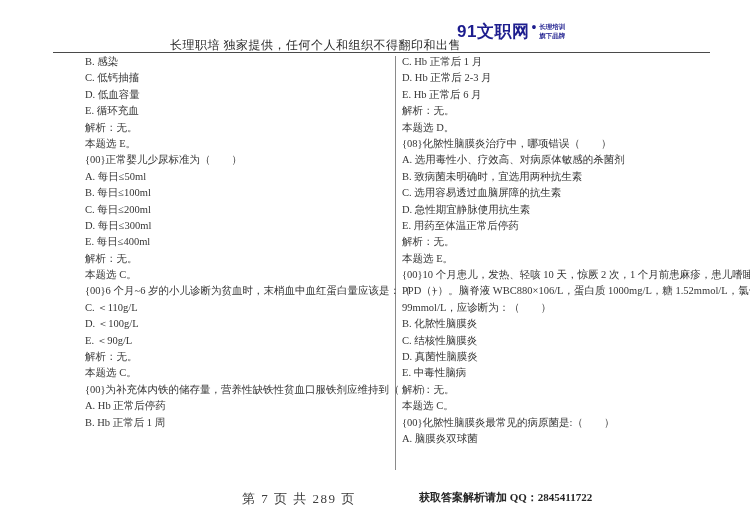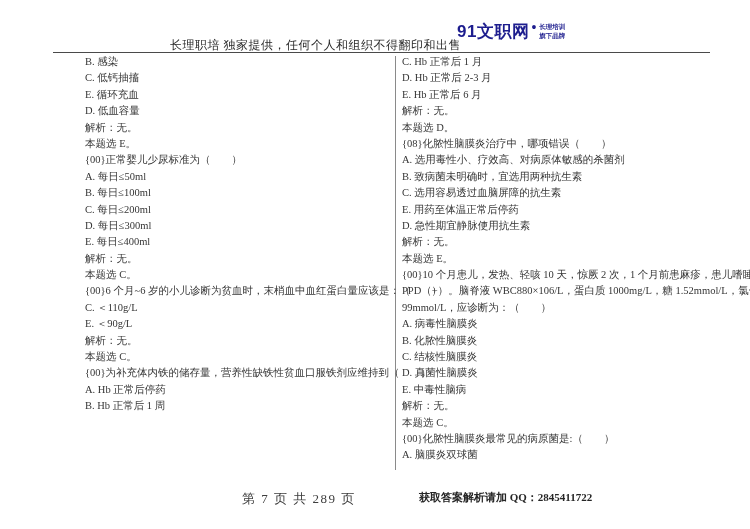--- a/index.html
+++ b/index.html
@@ -118,60 +118,60 @@
     </span>
   </div>
 
   <div class="header-rule"></div>
 
   <div class="col-divider"></div>
 
   <div class="column col-left">
       <div class="line">B. 感染</div>
       <div class="line">C. 低钙抽搐</div>
+      <div class="line">D. 低血容量</div>
       <div class="line">E. 循环充血</div>
-      <div class="line">D. 低血容量</div>
       <div class="line">解析：无。</div>
       <div class="line">本题选 E。</div>
       <div class="line">{00}正常婴儿少尿标准为（　　）</div>
       <div class="line">A. 每日≤50ml</div>
       <div class="line">B. 每日≤100ml</div>
       <div class="line">C. 每日≤200ml</div>
       <div class="line">D. 每日≤300ml</div>
       <div class="line">E. 每日≤400ml</div>
       <div class="line">解析：无。</div>
       <div class="line">本题选 C。</div>
       <div class="line">{00}6 个月~6 岁的小儿诊断为贫血时，末梢血中血红蛋白量应该是：（　　）</div>
       <div class="line">C. ＜110g/L</div>
+      <div class="line">D. ＜100g/L</div>
       <div class="line">E. ＜90g/L</div>
       <div class="line">解析：无。</div>
       <div class="line">本题选 C。</div>
       <div class="line">{00}为补充体内铁的储存量，营养性缺铁性贫血口服铁剂应维持到（　　）</div>
       <div class="line">A. Hb 正常后停药</div>
       <div class="line">B. Hb 正常后 1 周</div>
     </div>
 
   <div class="column col-right">
       <div class="line">C. Hb 正常后 1 月</div>
       <div class="line">D. Hb 正常后 2-3 月</div>
       <div class="line">E. Hb 正常后 6 月</div>
       <div class="line">解析：无。</div>
       <div class="line">本题选 D。</div>
       <div class="line">{08}化脓性脑膜炎治疗中，哪项错误（　　）</div>
       <div class="line">A. 选用毒性小、疗效高、对病原体敏感的杀菌剂</div>
       <div class="line">B. 致病菌未明确时，宜选用两种抗生素</div>
       <div class="line">C. 选用容易透过血脑屏障的抗生素</div>
+      <div class="line">D. 急性期宜静脉使用抗生素</div>
       <div class="line">E. 用药至体温正常后停药</div>
-      <div class="line">D. 急性期宜静脉使用抗生素</div>
       <div class="line">解析：无。</div>
       <div class="line">本题选 E。</div>
       <div class="line">{00}10 个月患儿，发热、轻咳 10 天，惊厥 2 次，1 个月前患麻疹，患儿嗜睡，</div>
       <div class="line">PPD（+）。脑脊液 WBC880×106/L，蛋白质 1000mg/L，糖 1.52mmol/L，氯化物</div>
       <div class="line">99mmol/L，应诊断为：（　　）</div>
-      <div class="line">A. 病毒性脑膜炎</div>
       <div class="line">B. 化脓性脑膜炎</div>
       <div class="line">C. 结核性脑膜炎</div>
       <div class="line">D. 真菌性脑膜炎</div>
       <div class="line">E. 中毒性脑病</div>
       <div class="line">解析：无。</div>
       <div class="line">本题选 C。</div>
       <div class="line">{00}化脓性脑膜炎最常见的病原菌是:（　　）</div>
       <div class="line">A. 脑膜炎双球菌</div>
     </div>
 

